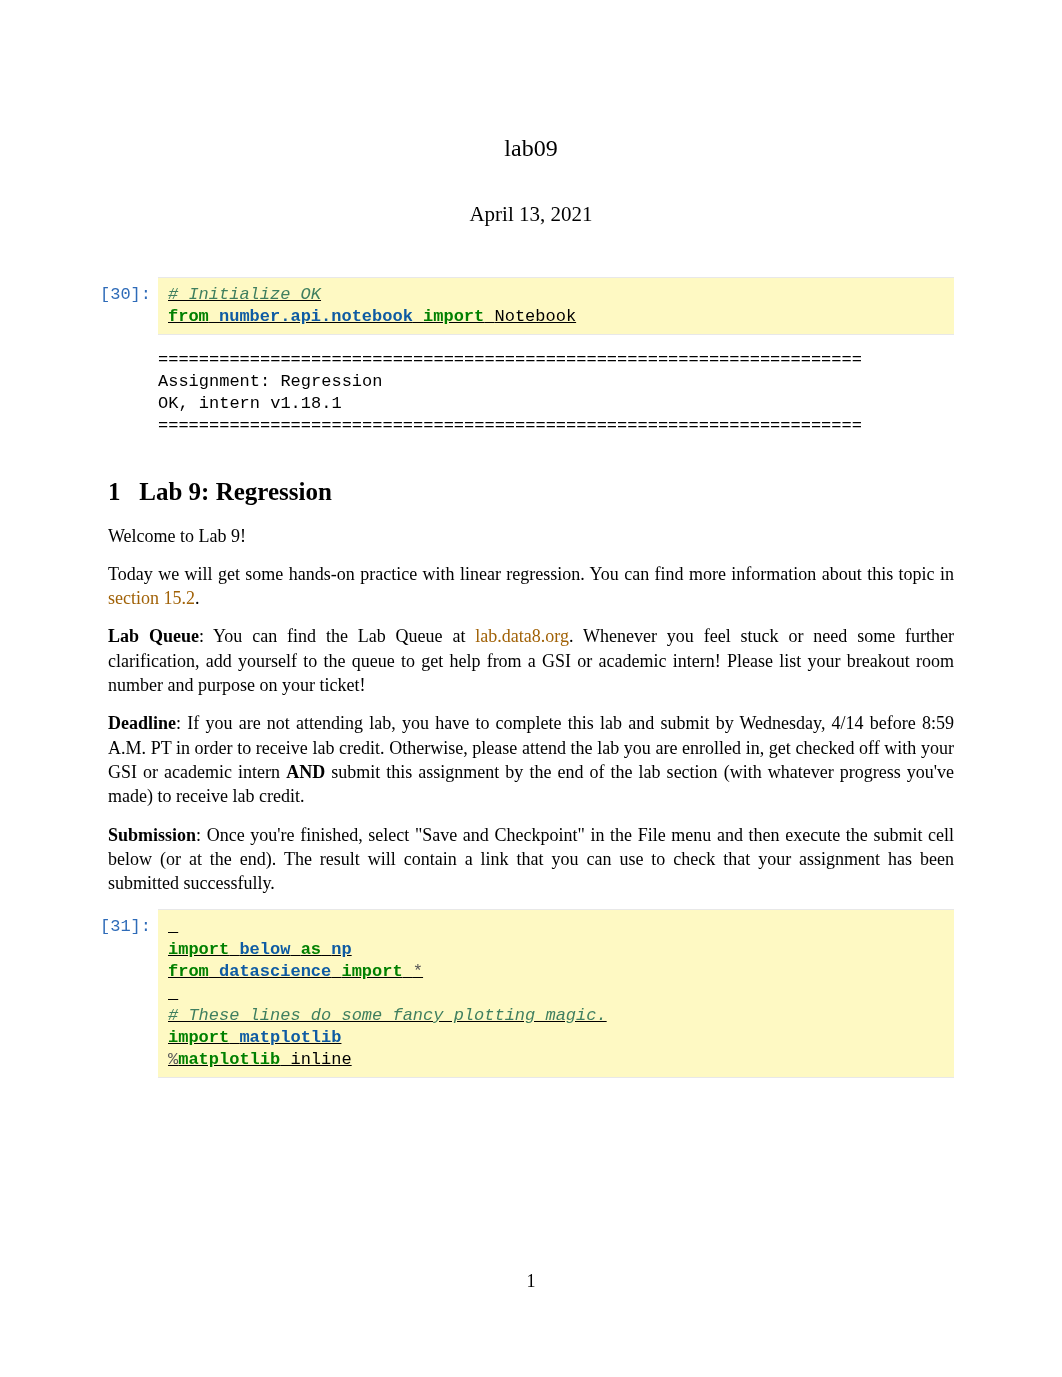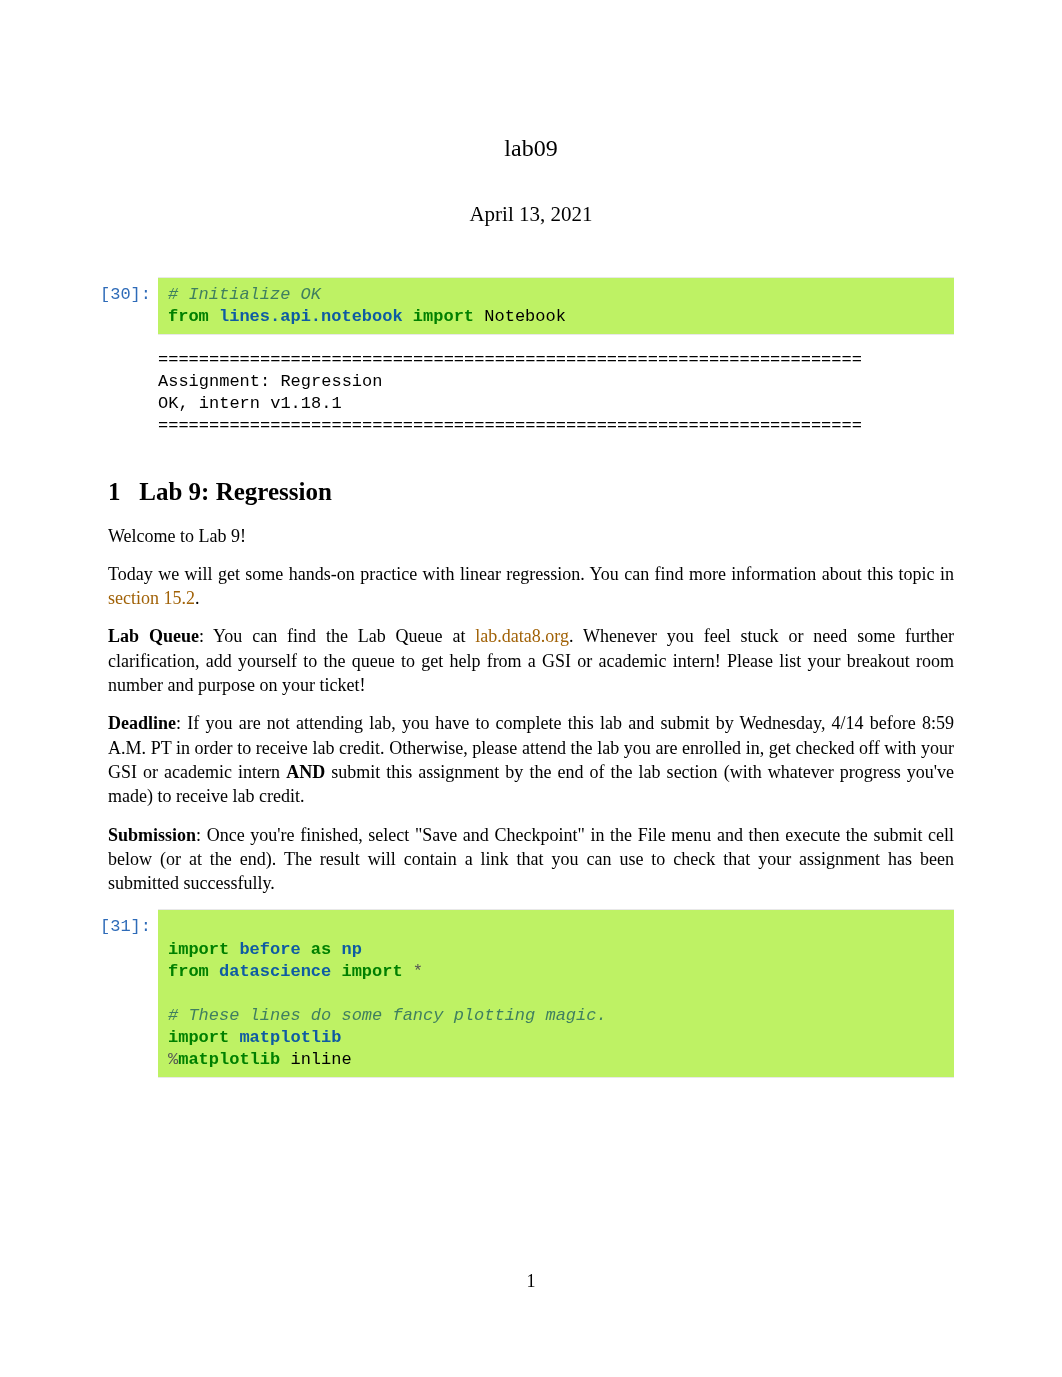--- a/index.html
+++ b/index.html
@@ -21,29 +21,30 @@
       font-size: 24px;
       font-weight: normal;
       margin-bottom: 40px;
     }
     .doc-date {
       text-align: center;
       font-size: 21px;
       margin-bottom: 50px;
     }
     .code-block {
-      background: #bef264;
+      background: #fef9c3;
       border-top: 1px solid #e8e8e8;
       border-bottom: 1px solid #e8e8e8;
       padding: 6px 10px;
       margin-left: 50px;
       position: relative;
       font-family: "Courier New", Courier, monospace;
       font-size: 17px;
       line-height: 1.3;
+      text-decoration: underline;
     }
     .cell-label {
       position: absolute;
       left: -58px;
       top: 6px;
       color: #2e6bb8;
       font-family: "Courier New", Courier, monospace;
       font-size: 17px;
     }
     .output-block {
@@ -88,21 +89,21 @@
   </style>
 </head>
 <body>
 
 <div class="doc-title">lab09</div>
 <div class="doc-date">April 13, 2021</div>
 
 <div class="code-block">
   <span class="cell-label">[30]:</span>
   <div><span class="comment"># Initialize OK</span></div>
-  <div><span class="keyword-green">from</span> <span class="module">lines.api.notebook</span> <span class="keyword-green">import</span> <span>Notebook</span></div>
+  <div><span class="keyword-green">from</span> <span class="module">number.api.notebook</span> <span class="keyword-green">import</span> <span>Notebook</span></div>
 </div>
 
 <div class="output-block"><span>=====================================================================</span>
 <span>Assignment: Regression</span>
 <span>OK, intern v1.18.1</span>
 <span>=====================================================================</span></div>
 
 <div class="section-heading">
   <span>1</span>&nbsp;&nbsp;&nbsp;<span>Lab 9: Regression</span>
 </div>
@@ -121,21 +122,21 @@
   <b>Deadline</b><span>: If you are not attending lab, you have to complete this lab and submit by Wednesday, 4/14 before 8:59 A.M. PT in order to receive lab credit. Otherwise, please attend the lab you are enrolled in, get checked off with your GSI or academic intern </span><b>AND</b><span> submit this assignment by the end of the lab section (with whatever progress you've made) to receive lab credit.</span>
 </div>
 
 <div class="body-text">
   <b>Submission</b><span>: Once you're finished, select "Save and Checkpoint" in the File menu and then execute the submit cell below (or at the end). The result will contain a link that you can use to check that your assignment has been submitted successfully.</span>
 </div>
 
 <div class="code-block" style="margin-top:8px;">
   <span class="cell-label">[31]:</span>
   <div>&nbsp;</div>
-  <div><span class="keyword-green">import</span> <span class="module">before</span> <span class="keyword-green">as</span> <span class="module">np</span></div>
+  <div><span class="keyword-green">import</span> <span class="module">below</span> <span class="keyword-green">as</span> <span class="module">np</span></div>
   <div><span class="keyword-green">from</span> <span class="module">datascience</span> <span class="keyword-green">import</span> <span class="operator">*</span></div>
   <div>&nbsp;</div>
   <div><span class="comment"># These lines do some fancy plotting magic.</span></div>
   <div><span class="keyword-green">import</span> <span class="module">matplotlib</span></div>
   <div><span class="operator">%</span><span class="keyword-green">matplotlib</span><span> inline</span></div>
 </div>
 
 <div class="page-number">1</div>
 
 </body></html>

